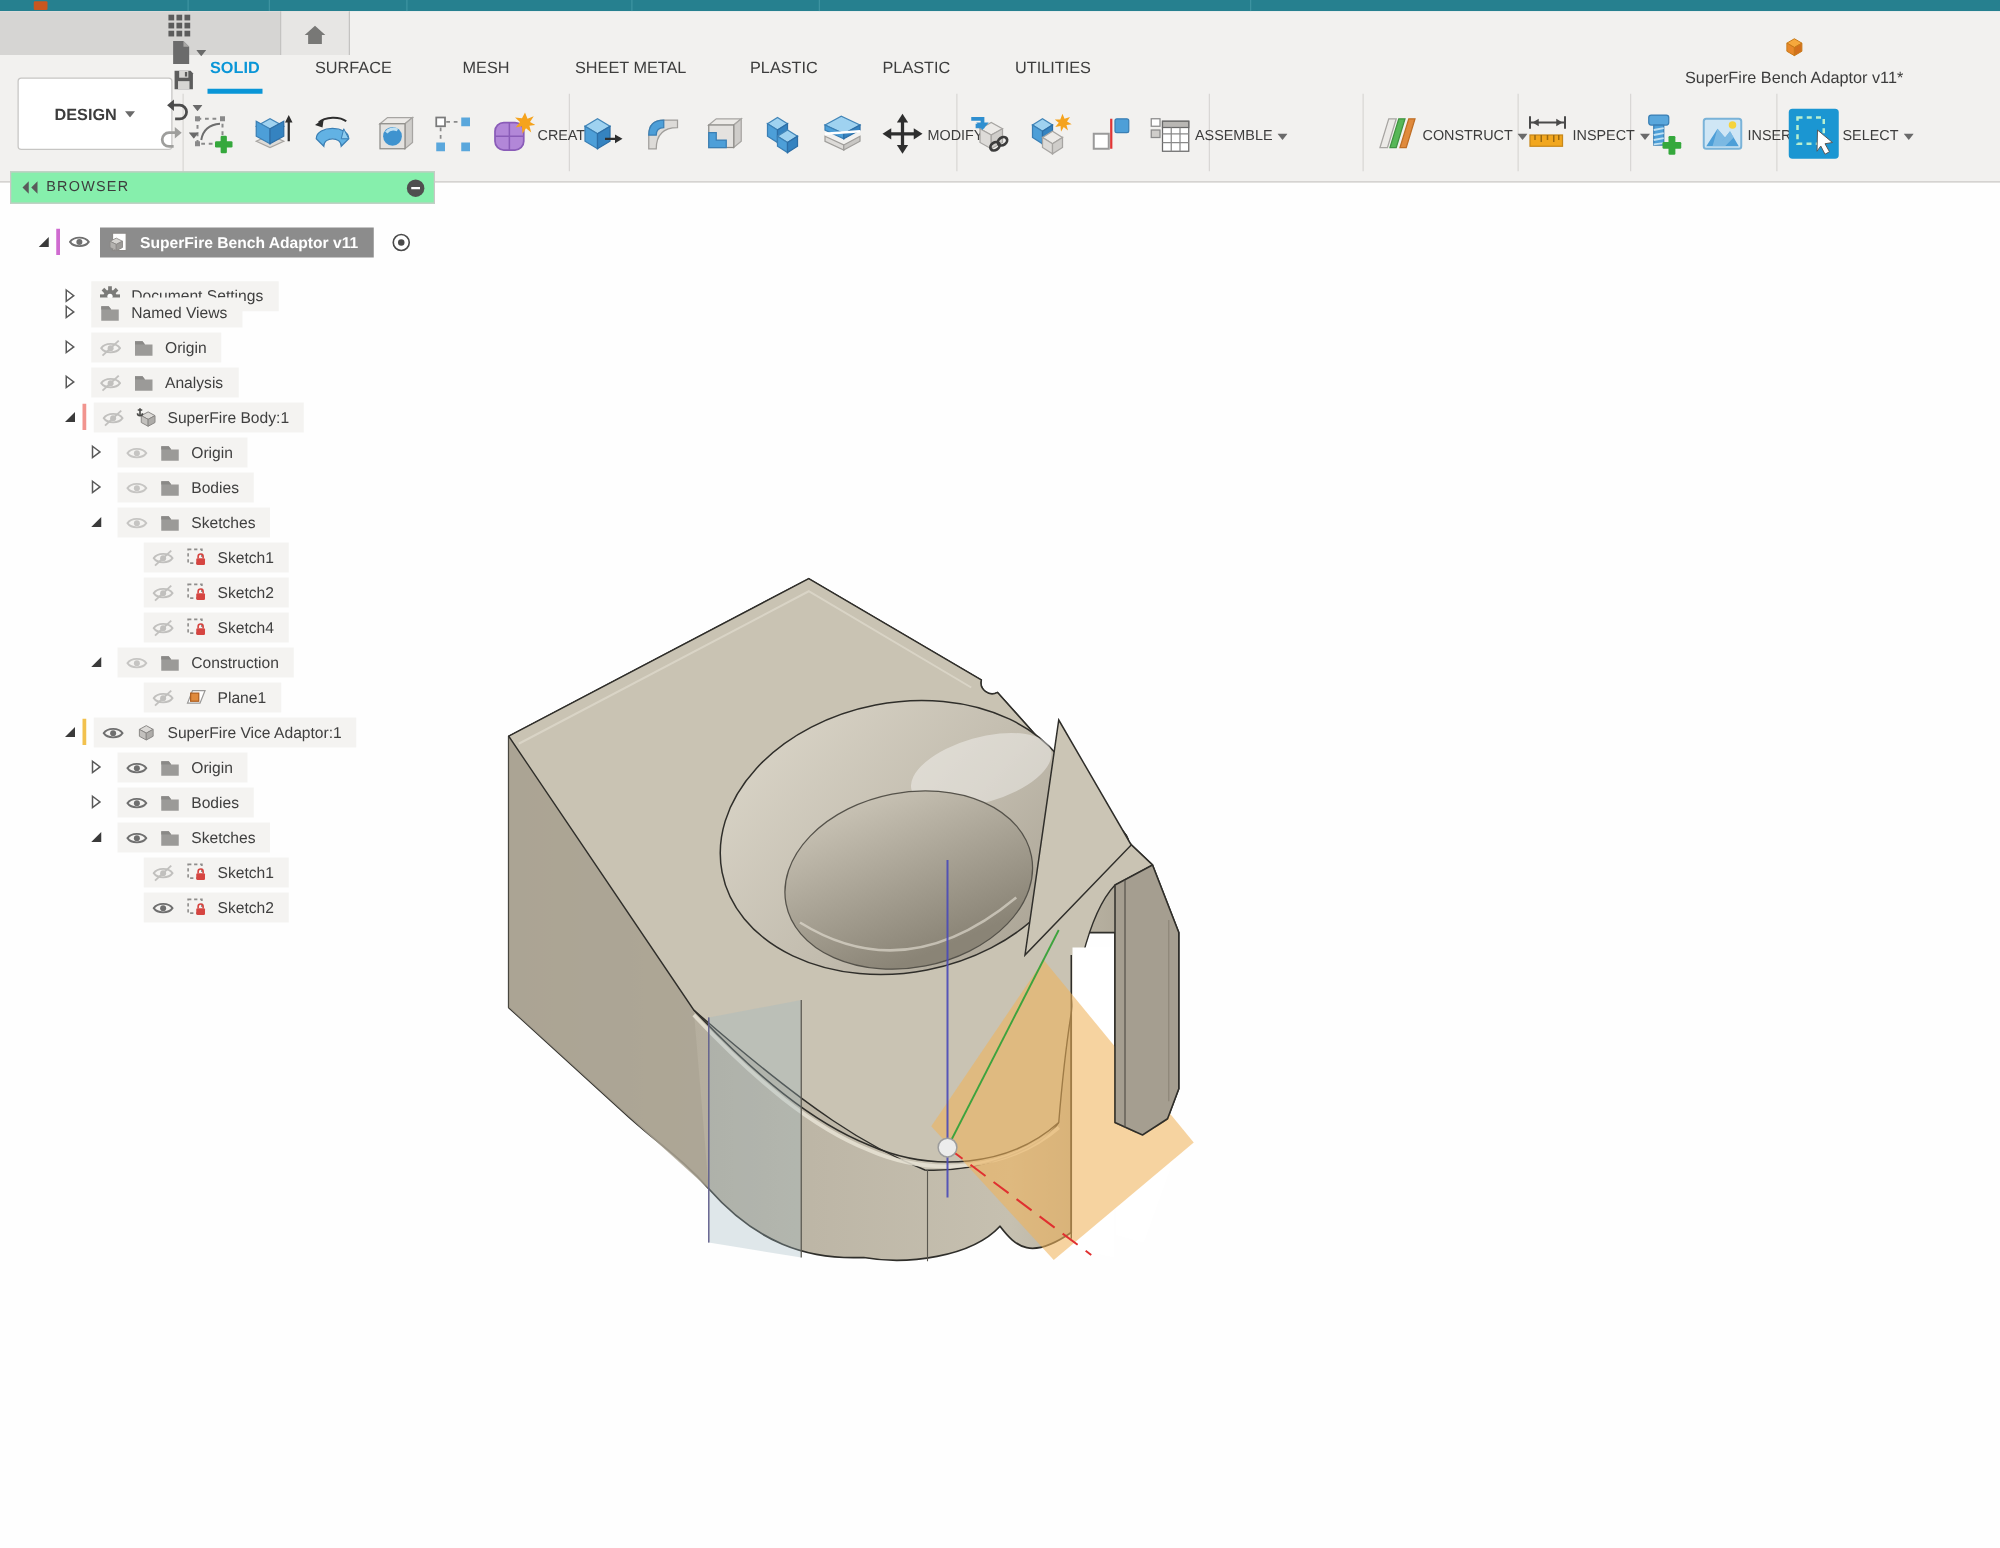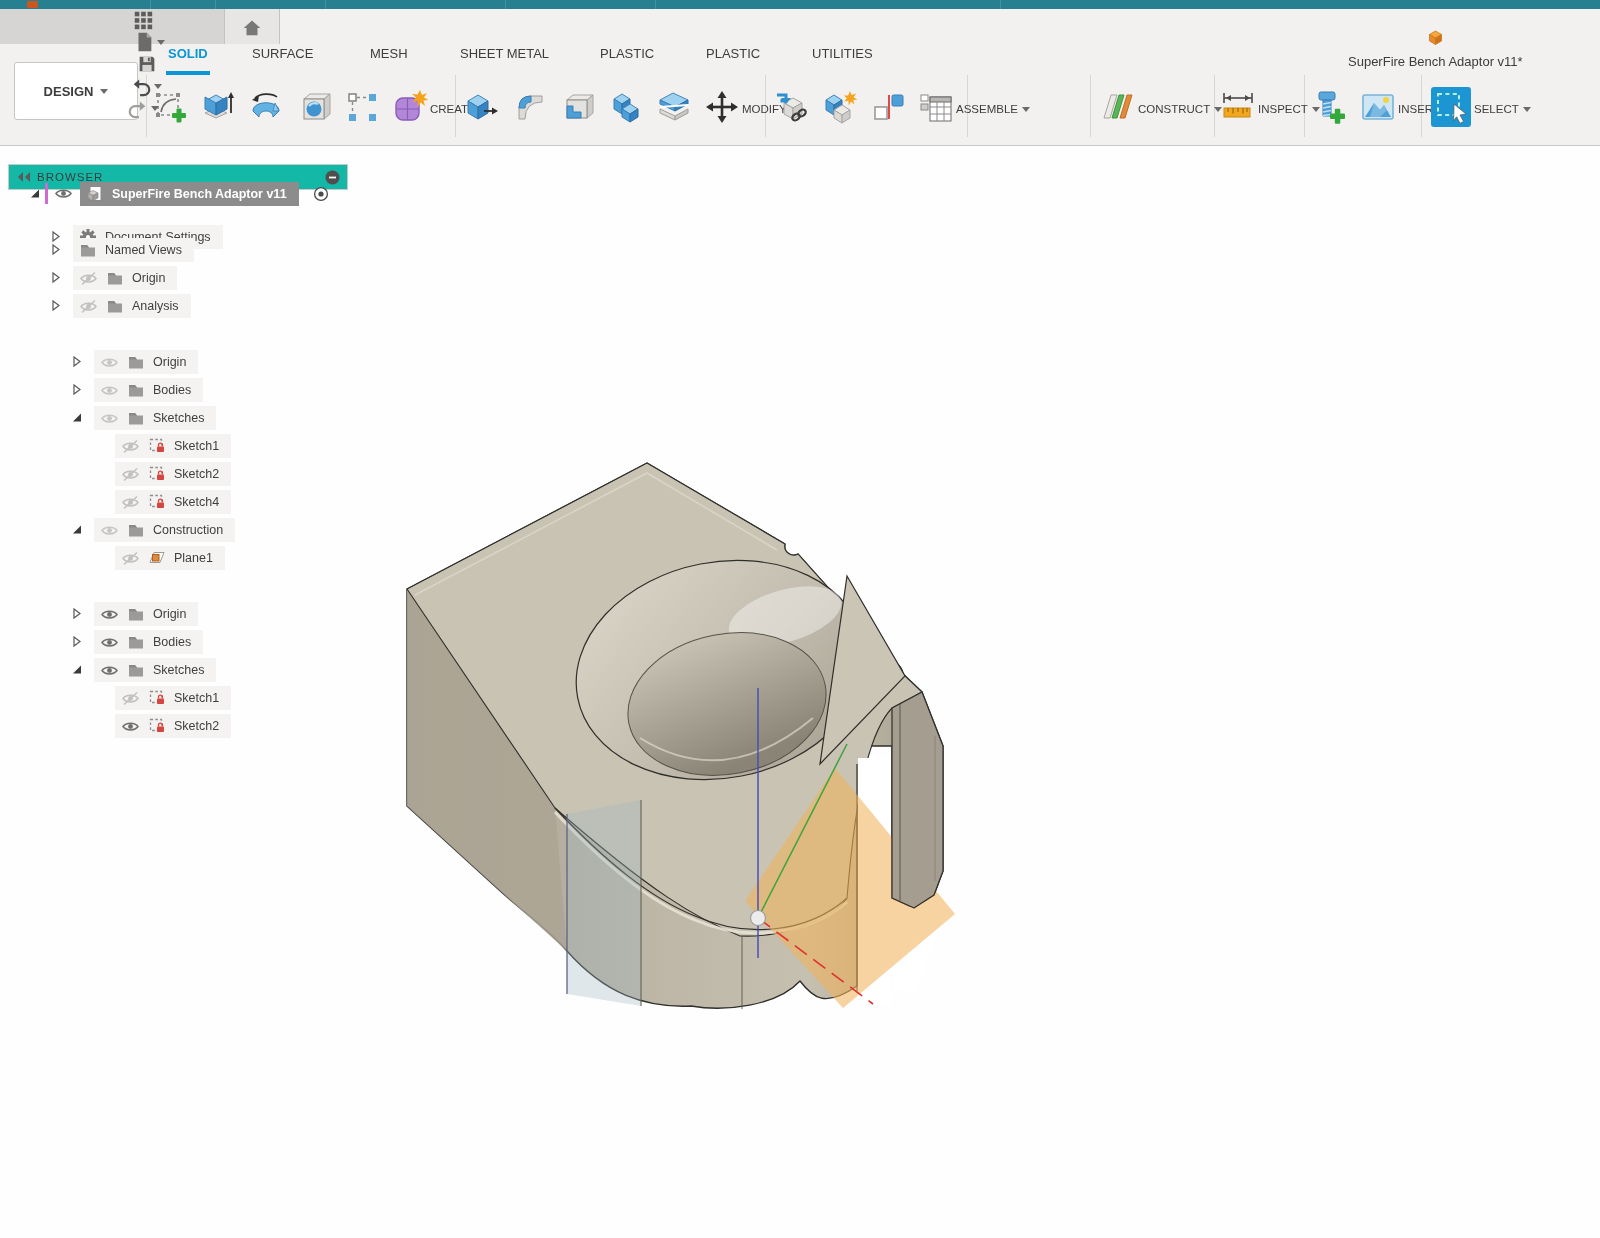--- a/index.html
+++ b/index.html
@@ -28,21 +28,21 @@
   .g-icons{display:flex;align-items:center;gap:8px;height:46px;}
   .tool{border:none;background:transparent;padding:0;margin:0;cursor:pointer;display:flex;align-items:center;justify-content:center;width:40px;height:44px;}
   .i36{width:36px;height:36px;}
   .i44{width:44px;height:44px;}
   .g-label{margin-top:4px;font-size:11.5px;color:#3d3d3d;display:flex;align-items:center;gap:4px;cursor:pointer;}
   .caret{width:8px;height:6px;}
   .gsep{position:absolute;top:66px;width:1px;height:62px;background:#d9d7d5;}
   .docktitle{position:absolute;left:1348px;top:20px;display:flex;align-items:center;gap:8px;font-size:13px;color:#3c3c3c;}
   .t-cube{width:17px;height:17px;}
   
-  #browserhead{position:absolute;left:8px;top:164px;width:338px;height:24px;background:#14b8a6;border:1px solid #c9c8c6;
+  #browserhead{position:absolute;left:8px;top:137px;width:338px;height:24px;background:#86efac;border:1px solid #c9c8c6;
                display:flex;align-items:center;font-size:11.5px;color:#3d3d3d;letter-spacing:1px;}
   #browserhead .hicon{width:14px;height:12px;margin:0 6px 0 8px;}
   #browserhead .mincircle{width:15px;height:15px;margin-left:auto;margin-right:7px;cursor:pointer;}
   #tree{position:absolute;left:8px;top:180px;width:344px;height:560px;}
   .tree-row{position:absolute;left:0;width:344px;height:28px;}
   .tree-arrow{position:absolute;top:7px;width:13px;height:13px;cursor:pointer;}
   .tree-bar{position:absolute;top:3px;width:3px;height:21px;}
   .tree-pill{position:absolute;top:2px;height:24px;display:inline-flex;align-items:center;gap:8px;
              padding:0 12px 0 6px;background:#f4f3f1;white-space:nowrap;}
   .tree-pill.selected{background:#8c8c8c;}
@@ -803,20 +803,35 @@
       <div class="tree-pill" style="left: 65px;">
         <svg class="tree-eye eye-off">
           <use href="#t-eyeoff"></use>
         </svg>
         <svg class="tree-icon">
           <use href="#t-folder"></use>
         </svg>
         <span class="tree-label">Analysis</span>
       </div>
     </div>
+    <div class="tree-row" style="top: 140px;">
+      <svg class="tree-arrow" style="left: 41px;">
+        <use href="#t-open"></use>
+      </svg>
+      <div class="tree-bar" style="left: 58px; background: rgb(241, 148, 142);"></div>
+      <div class="tree-pill" style="left: 67px;">
+        <svg class="tree-eye eye-off">
+          <use href="#t-eyeoff"></use>
+        </svg>
+        <svg class="tree-icon">
+          <use href="#t-component-pinned"></use>
+        </svg>
+        <span class="tree-label">SuperFire Body:1</span>
+      </div>
+    </div>
     <div class="tree-row" style="top: 168px;">
       <svg class="tree-arrow" style="left: 62px;">
         <use href="#t-closed"></use>
       </svg>
       <div class="tree-pill" style="left: 86px;">
         <svg class="tree-eye eye-dim">
           <use href="#t-eye"></use>
         </svg>
         <svg class="tree-icon">
           <use href="#t-folder"></use>
@@ -903,20 +918,35 @@
       <div class="tree-pill" style="left: 107px;">
         <svg class="tree-eye eye-off">
           <use href="#t-eyeoff"></use>
         </svg>
         <svg class="tree-icon">
           <use href="#t-plane"></use>
         </svg>
         <span class="tree-label">Plane1</span>
       </div>
     </div>
+    <div class="tree-row" style="top: 392px;">
+      <svg class="tree-arrow" style="left: 41px;">
+        <use href="#t-open"></use>
+      </svg>
+      <div class="tree-bar" style="left: 58px; background: rgb(242, 193, 78);"></div>
+      <div class="tree-pill" style="left: 67px;">
+        <svg class="tree-eye eye-on">
+          <use href="#t-eye"></use>
+        </svg>
+        <svg class="tree-icon">
+          <use href="#t-component"></use>
+        </svg>
+        <span class="tree-label">SuperFire Vice Adaptor:1</span>
+      </div>
+    </div>
     <div class="tree-row" style="top: 420px;">
       <svg class="tree-arrow" style="left: 62px;">
         <use href="#t-closed"></use>
       </svg>
       <div class="tree-pill" style="left: 86px;">
         <svg class="tree-eye eye-on">
           <use href="#t-eye"></use>
         </svg>
         <svg class="tree-icon">
           <use href="#t-folder"></use>

